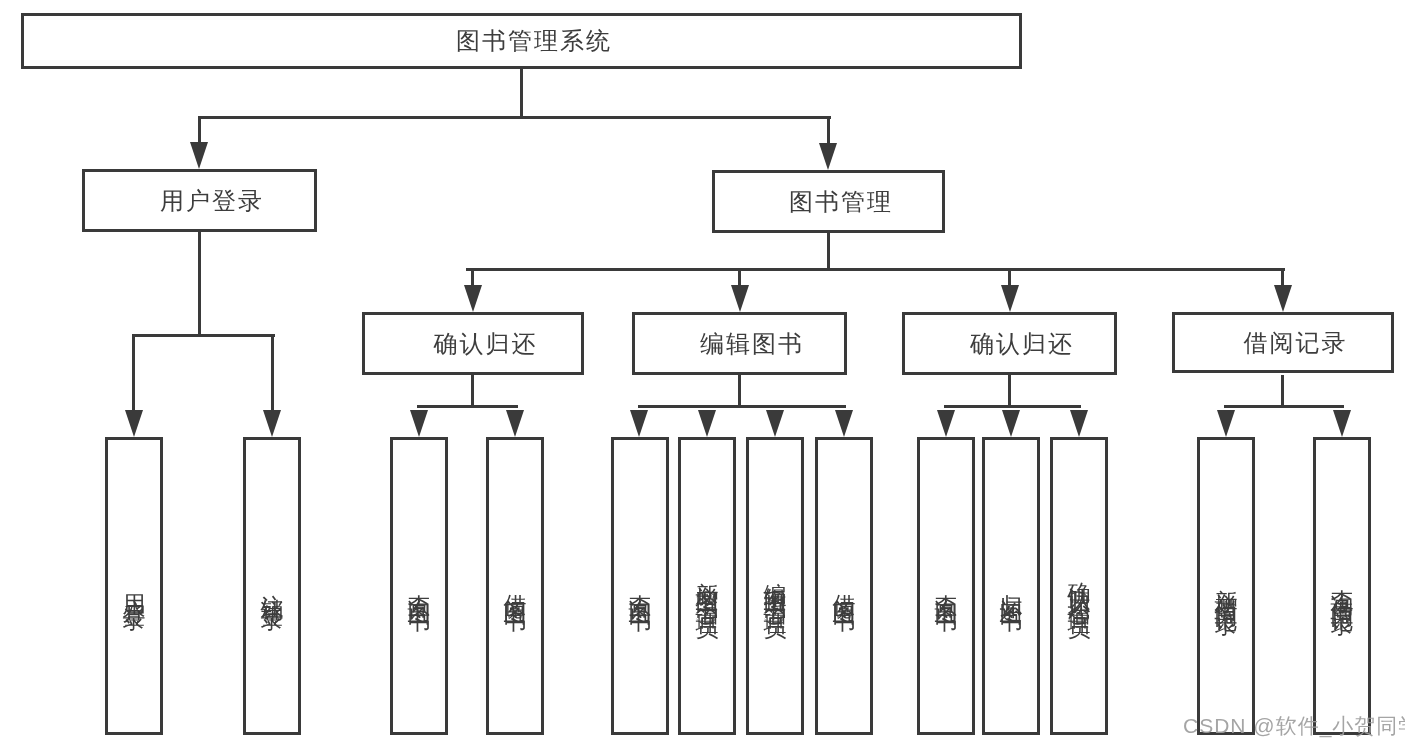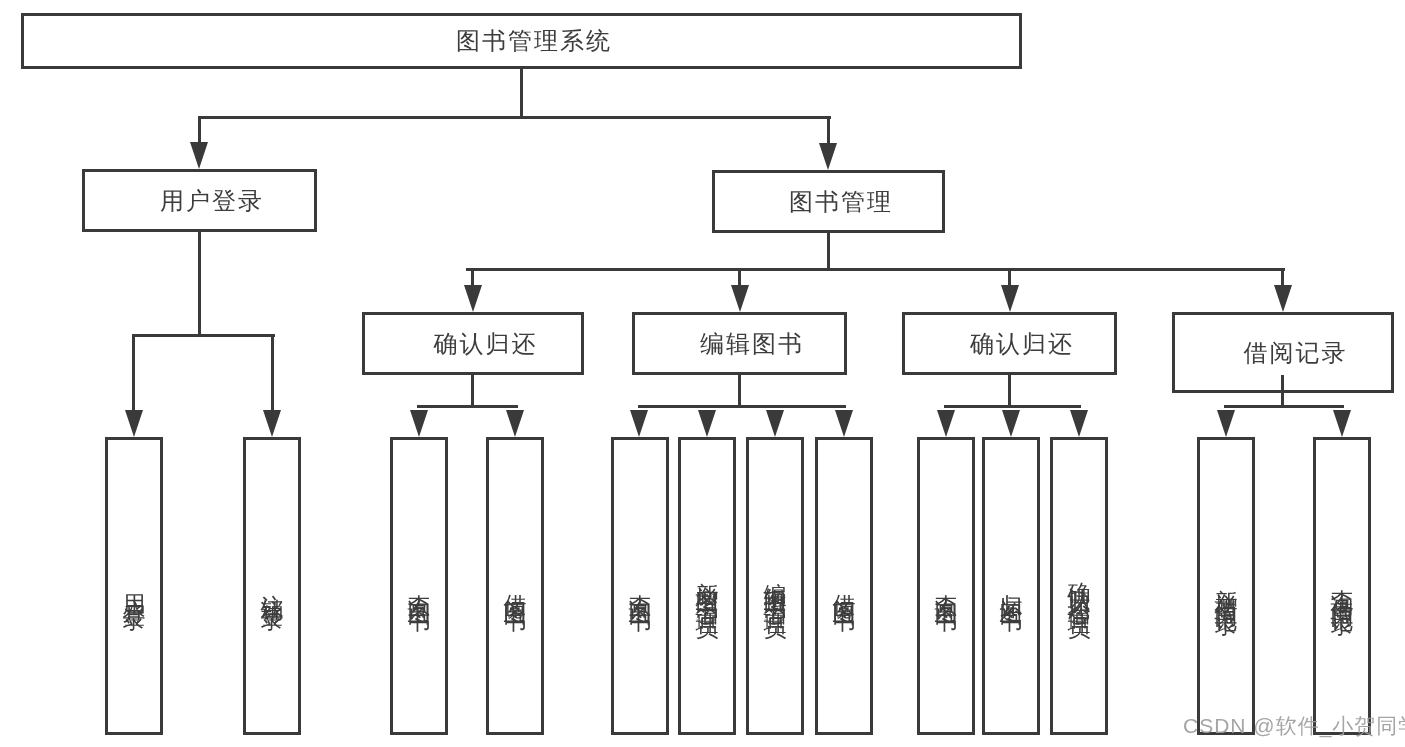--- a/index.html
+++ b/index.html
@@ -102,21 +102,21 @@
   <div class="vl" style="left:738px; top:268px; height:22px;"></div>
   <div class="arr" style="left:731px; top:285px;"></div>
   <div class="vl" style="left:1008px; top:268px; height:22px;"></div>
   <div class="arr" style="left:1001px; top:285px;"></div>
   <div class="vl" style="left:1281px; top:268px; height:22px;"></div>
   <div class="arr" style="left:1274px; top:285px;"></div>
 
   <div class="node" style="left:362px; top:312px; width:222px; height:63px;">确认归还</div>
   <div class="node" style="left:632px; top:312px; width:215px; height:63px;">编辑图书</div>
   <div class="node" style="left:902px; top:312px; width:215px; height:63px;">确认归还</div>
-  <div class="node" style="left:1172px; top:312px; width:222px; height:81px;">借阅记录</div>
+  <div class="node" style="left:1172px; top:312px; width:222px; height:61px;">借阅记录</div>
 
   <div class="vl" style="left:471px; top:375px; height:33px;"></div>
   <div class="hl" style="left:417px; top:405px; width:101px;"></div>
   <div class="arr" style="left:410px; top:410px;"></div>
   <div class="arr" style="left:506px; top:410px;"></div>
 
   <div class="vl" style="left:738px; top:375px; height:33px;"></div>
   <div class="hl" style="left:638px; top:405px; width:208px;"></div>
   <div class="arr" style="left:630px; top:410px;"></div>
   <div class="arr" style="left:698px; top:410px;"></div>

